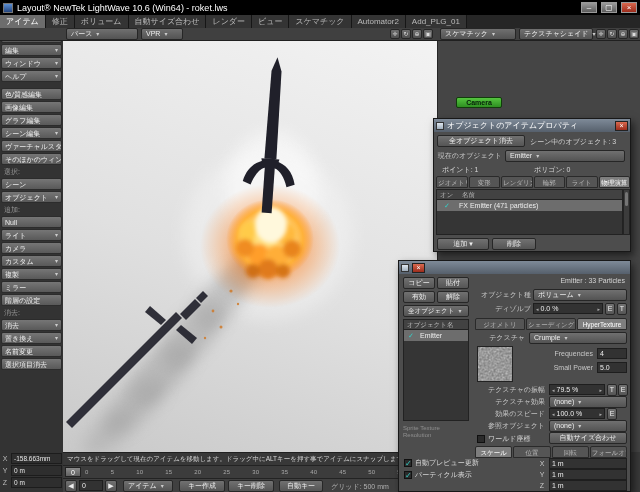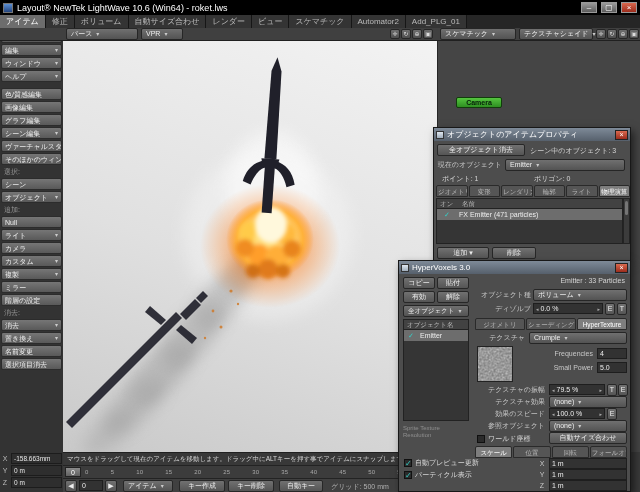--- a/index.html
+++ b/index.html
@@ -390,21 +390,21 @@
       <div class="coordrow">
         <span class="cl">Y</span>
         <span class="cv">0 m</span>
       </div>
       <div class="coordrow">
         <span class="cl">Z</span>
         <span class="cv">0 m</span>
       </div>
     </div>
 
-  <div class="window" style="left:433px;top:118px;width:198px;height:134px;z-index:5;margin-top:9px;">
+  <div class="window" style="left:433px;top:118px;width:198px;height:134px;z-index:5;">
     <div class="wtitle">
       <div class="wicon"></div>
       <div class="wtext">オブジェクトのアイテムプロパティ</div>
       <div class="wbtn close">×</div>
     </div>
     <div class="btn" style="left:3px;top:16px;width:88px;">全オブジェクト消去</div>
     <div class="txt" style="left:96px;top:18px;">シーン中のオブジェクト: 3</div>
     <div class="lbl" style="left:2px;top:31px;width:66px;">現在のオブジェクト</div>
     <div class="dd" style="left:71px;top:31px;width:120px;">
       <span class="val">Emitter</span>
@@ -435,21 +435,20 @@
     <div class="scroll" style="left:189px;top:70px;height:46px;">
       <div class="thumb" style="top:2px;height:14px;"></div>
     </div>
     <div class="btn" style="left:3px;top:119px;width:52px;"><span>追加</span> ▾</div>
     <div class="btn" style="left:58px;top:119px;width:44px;">削除</div>
   </div>
 
   <div class="window" style="left:398px;top:260px;width:233px;height:232px;z-index:6;">
     <div class="wtitle">
       <div class="wicon"></div>
-      <div class="wtext">HyperVoxels 3.0</div>
       <div class="wbtn close">×</div>
     </div>
     <div class="txt" style="left:76px;top:16px;width:150px;text-align:right;">Emitter : 33 Particles</div>
 
     <div class="btn" style="left:4px;top:16px;width:32px;">コピー</div>
     <div class="btn" style="left:38px;top:16px;width:32px;">貼付</div>
     <div class="btn" style="left:4px;top:30px;width:32px;">有効</div>
     <div class="btn" style="left:38px;top:30px;width:32px;">解除</div>
     <div class="dd" style="left:4px;top:44px;width:66px;font-size:6.5px;">
       <span class="val">全オブジェクト</span>

